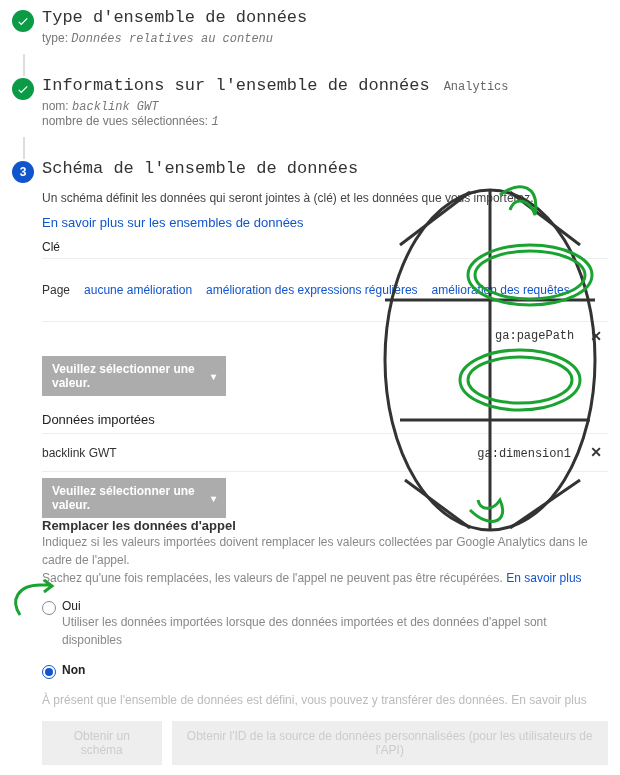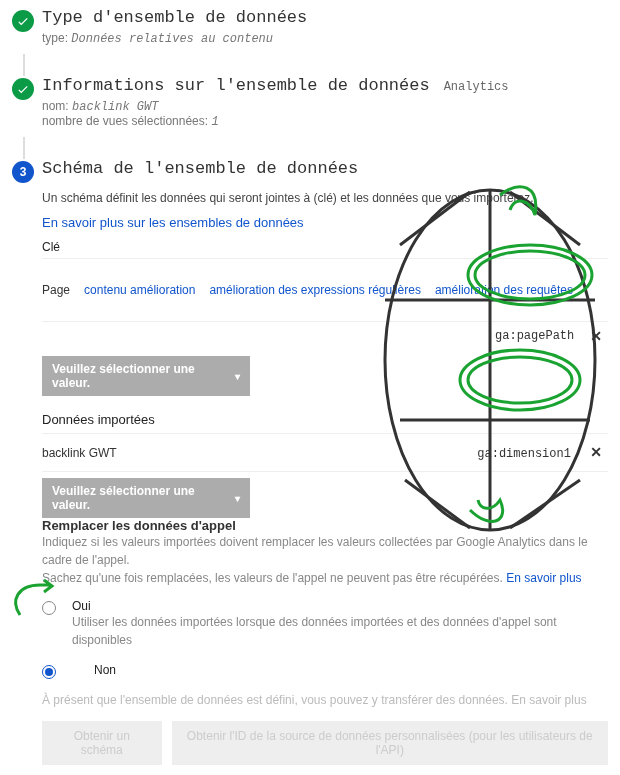--- a/index.html
+++ b/index.html
@@ -16,34 +16,34 @@
   .modifier { font-size: 12px; color: #666; font-weight: normal; }
   .line-connector { width: 2px; background: #ddd; height: 22px; margin-left: 11px; }
   .schema-content { margin-left: 30px; margin-top: 6px; }
   .descr { font-size: 12px; color: #444; margin-bottom: 10px; }
   .link { color: #1155cc; text-decoration: none; cursor: pointer; }
   .sub-label { font-size: 12px; color: #222; margin-top: 10px; margin-bottom: 4px; }
   .row-bar { display: flex; align-items: center; gap: 14px; padding: 24px 0; font-size: 12px; border-top: 1px solid #eee; border-bottom: 1px solid #eee; }
   .tag-line { display: flex; align-items: center; justify-content: flex-end; padding: 6px 0; font-size: 12px; }
   .dim-label { font-family: "Courier New", monospace; color: #333; margin-right: 10px; }
   .close-x { font-size: 14px; color: #333; cursor: pointer; padding: 0 6px; font-weight: bold; }
-  .select-widget { background: #acacac; color: #fff; padding: 6px 10px; font-size: 12px; font-weight: bold; width: 208px; display: flex; justify-content: space-between; align-items: center; cursor: pointer; margin-top: 6px; }
+  .select-widget { background: #acacac; color: #fff; padding: 6px 10px; font-size: 12px; font-weight: bold; width: 184px; display: flex; justify-content: space-between; align-items: center; cursor: pointer; margin-top: 6px; }
   .select-widget .caret { font-size: 10px; }
   .section-title { font-size: 13px; color: #222; margin-top: 16px; margin-bottom: 6px; }
   .data-row { display: flex; justify-content: space-between; align-items: center; padding: 10px 0; border-top: 1px solid #eee; border-bottom: 1px solid #eee; font-size: 12px; }
   .bold-lbl { font-weight: bold; font-size: 13px; }
   .gray-text { color: #888; font-size: 12px; line-height: 1.5; }
   .radio-group { margin-top: 12px; }
-  .radio-item { display: flex; align-items: flex-start; gap: 16px; margin-bottom: 14px; }
+  .radio-item { display: flex; align-items: flex-start; gap: 6px; margin-bottom: 14px; }
   .radio-circle { width: 14px; height: 14px; border: 1px solid #888; border-radius: 50%; flex-shrink: 0; margin-top: 2px; display: flex; align-items: center; justify-content: center; }
   .radio-circle.checked::after { content: ""; width: 8px; height: 8px; background: #1155cc; border-radius: 50%; }
   .radio-circle.checked { border-color: #1155cc; }
   .radio-body { flex: 1; }
   .radio-label { font-size: 12px; color: #222; }
-  .radio-label.selected { font-weight: normal; margin-left: 22px; }
+  .radio-label.selected { font-weight: bold; }
   .annotation { color: #0b9b47; font-weight: bold; font-size: 13px; margin-top: 4px; margin-left: 30px; }
   .muted-line { color: #bbb; font-size: 12px; margin-top: 14px; }
   .ghost-buttons { margin-top: 14px; display: flex; gap: 10px; }
   .ghost-btn { background: #eee; color: #ccc; padding: 8px 12px; font-size: 12px; border: none; cursor: not-allowed; }
   .scribble-layer { position: absolute; top: 0; left: 0; pointer-events: none; }
 </style>
 </head>
 <body>
 
 <div class="step">
@@ -89,21 +89,21 @@
   </div>
 </div>
 
 <div class="schema-content">
   <div class="descr">Un schéma définit les données qui seront jointes à (clé) et les données que vous importerez.</div>
   <a class="link">En savoir plus sur les ensembles de données</a>
   <div class="sub-label">Clé</div>
 
   <div class="row-bar">
     <span>Page</span>
-    <a class="link">contenu amélioration</a>
+    <a class="link">aucune amélioration</a>
     <a class="link">amélioration des expressions régulières</a>
     <a class="link">amélioration des requêtes</a>
   </div>
   <div class="tag-line">
     <span class="dim-label">ga:pagePath</span>
     <span class="close-x">✕</span>
   </div>
   <div class="select-widget">
     <span>Veuillez sélectionner une valeur.</span>
     <span class="caret">▾</span>

